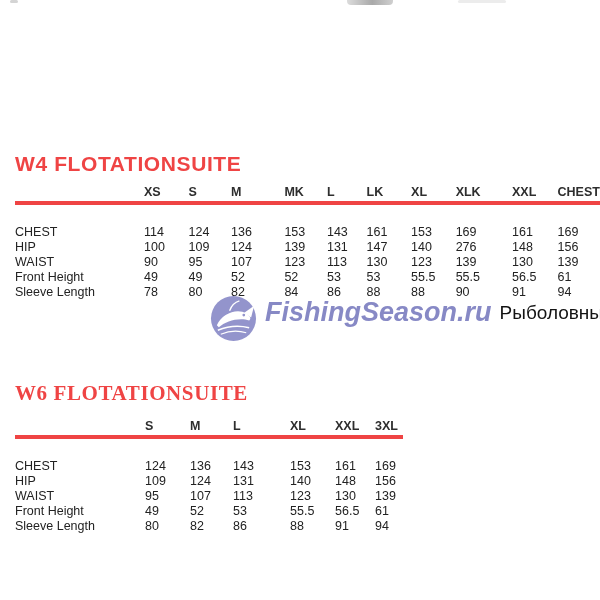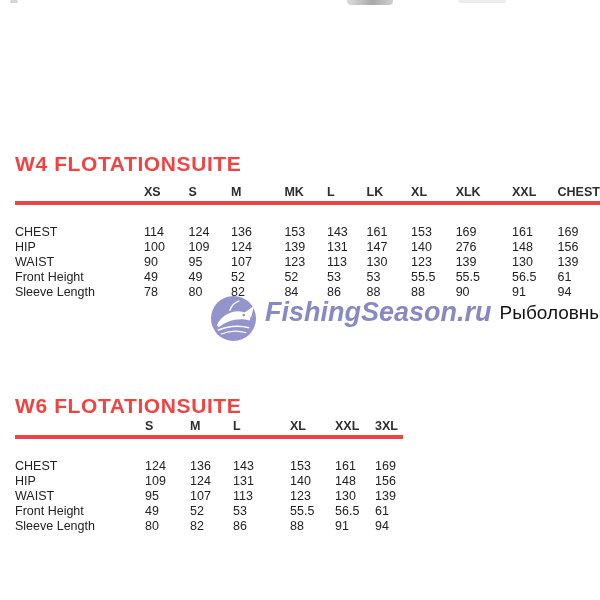--- a/index.html
+++ b/index.html
@@ -17,21 +17,21 @@
   .artifact.a1{left:10px;top:0;width:8px;height:3px;background:#c9c9c9;opacity:.8;}
   .artifact.a2{left:347px;top:0;width:46px;height:5px;background:linear-gradient(90deg,#d6d6d6,#9a9a9a 55%,#c7c7c7);opacity:.85;border-radius:0 0 4px 4px;}
   .artifact.a3{left:458px;top:0;width:48px;height:3px;background:#ececec;}
 
   .section-title{
     position:absolute;left:15px;
     font-size:21px;font-weight:bold;letter-spacing:.6px;
     color:#ef4444;white-space:nowrap;
   }
   #w4-title{top:152px;}
-  #w6-title{top:394px;}
+  #w6-title{top:381px;font-family:Liberation Serif, serif;}
 
   table.sizes{
     position:absolute;left:15px;
     border-collapse:collapse;table-layout:fixed;
     font-size:12.5px;color:#222;
   }
   #w4-table{top:185px;}
   #w6-table{top:419px;}
   table.sizes th{
     font-weight:bold;text-align:left;font-size:12.5px;color:#2e2e2e;

